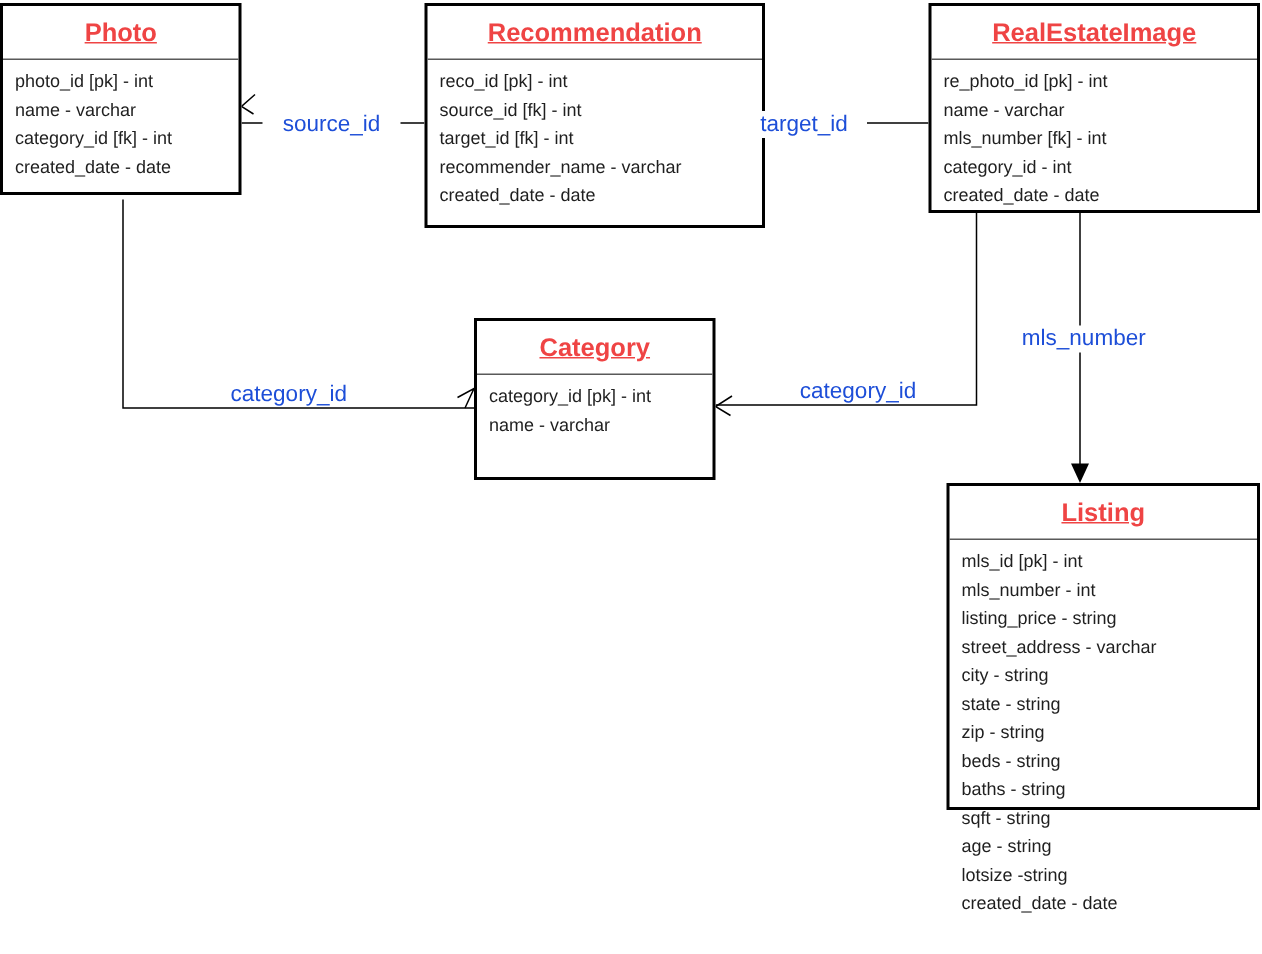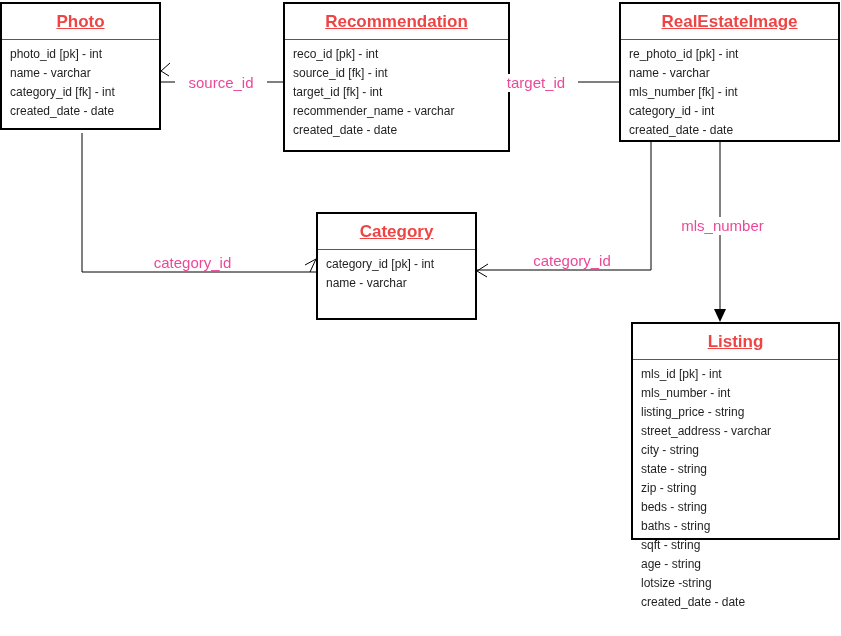--- a/index.html
+++ b/index.html
@@ -37,21 +37,21 @@
   }
   .connector-layer {
     position:absolute;
     left:0; top:0;
     pointer-events:none;
   }
   .rel-label {
     position:absolute;
     font-size:15px;
     line-height:18px;
-    color:#ec4899;
+    color:#1d4ed8;
     text-align:center;
     white-space:nowrap;
   }
   .rel-label.on-line { background:#ffffff; }
 </style>
 </head>
 <body>
 
 <div id="canvas">
 

